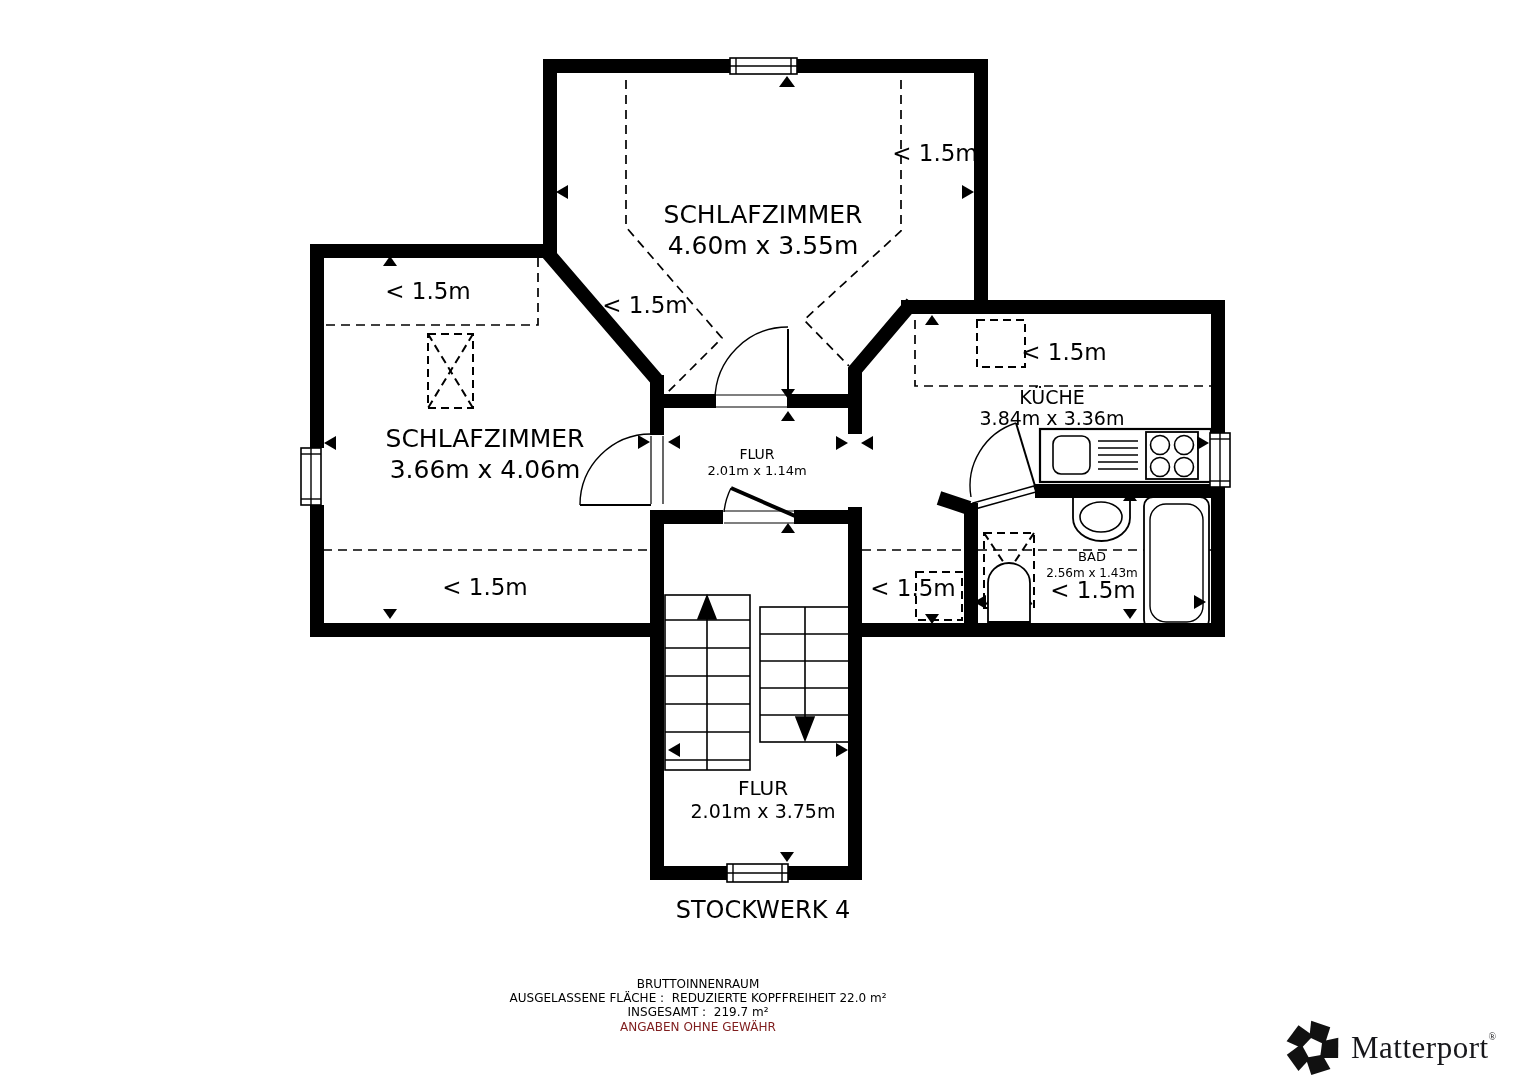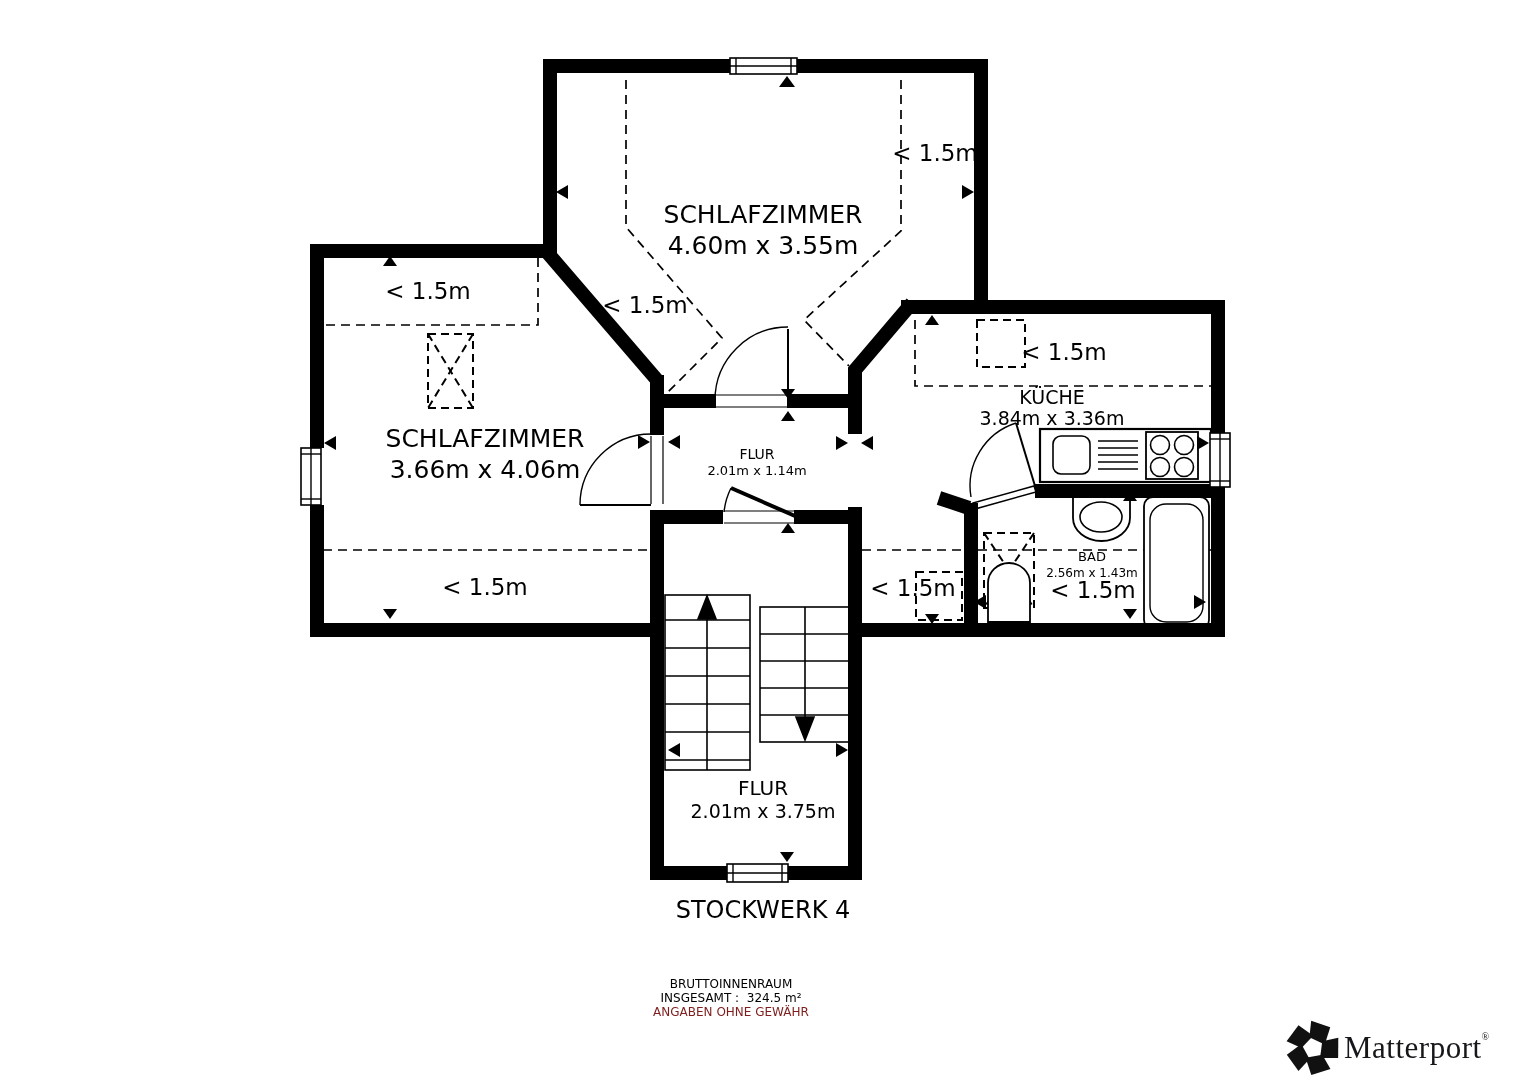--- a/index.html
+++ b/index.html
@@ -11,24 +11,24 @@
   .tx-head{font-size:23px;}
   .tx-k{font-size:19px;}
   .tx-fs{font-size:14px;}
   .tx-fs2{font-size:13px;}
   .tx-fl{font-size:20px;}
   .tx-fl2{font-size:19px;}
   .tx-bad{font-size:13px;}
   .tx-bad2{font-size:12px;}
   .tx-title{font-size:24px;}
   .footer{position:absolute;left:0;top:977px;width:1396px;text-align:center;
-          font-size:12px;line-height:14.2px;color:#000;padding-left:33px;}
+          font-size:12px;line-height:14.2px;color:#000;}
   .footer div{white-space:pre;}
   .footer .dim{color:#7f1d1d;}
-  .logo{position:absolute;left:1284px;top:1019px;display:flex;align-items:center;gap:2px;}
+  .logo{position:absolute;left:1284px;top:1019px;display:flex;align-items:center;gap:9px;}
   .logo-text{font-family:"Liberation Serif","DejaVu Serif",serif;font-size:31px;color:#17171b;
              letter-spacing:0.5px;}
   .logo-text sup{font-size:10px;vertical-align:18px;letter-spacing:0;}
 </style>
 </head>
 <body>
 
 <div class="stage">
 
 <svg width="1527" height="1080" viewBox="0 0 1527 1080">
@@ -230,21 +230,22 @@
     <text class="tx tx-head" x="1064" y="360">&lt; 1.5m</text>
     <text class="tx tx-head" x="913" y="596">&lt; 1.5m</text>
   </g>
 
   <text class="tx tx-title" x="763" y="918">STOCKWERK 4</text>
 </svg>
 
 
 <div class="footer">
   <div>BRUTTOINNENRAUM</div>
-  <div>INSGESAMT :  324.5 m²</div>
+  <div>AUSGELASSENE FLÄCHE :  REDUZIERTE KOPFFREIHEIT 22.0 m²</div>
+  <div>INSGESAMT :  219.7 m²</div>
   <div class="dim">ANGABEN OHNE GEWÄHR</div>
 </div>
 
 
 <div class="logo">
   <svg width="58" height="58" viewBox="-32 -32 64 64">
     <g fill="#111">
       <path d="M-2,-30 L19,-23 L13,-4 L-4,-12 Z"></path>
       <path d="M-2,-30 L19,-23 L13,-4 L-4,-12 Z" transform="rotate(72)"></path>
       <path d="M-2,-30 L19,-23 L13,-4 L-4,-12 Z" transform="rotate(144)"></path>

